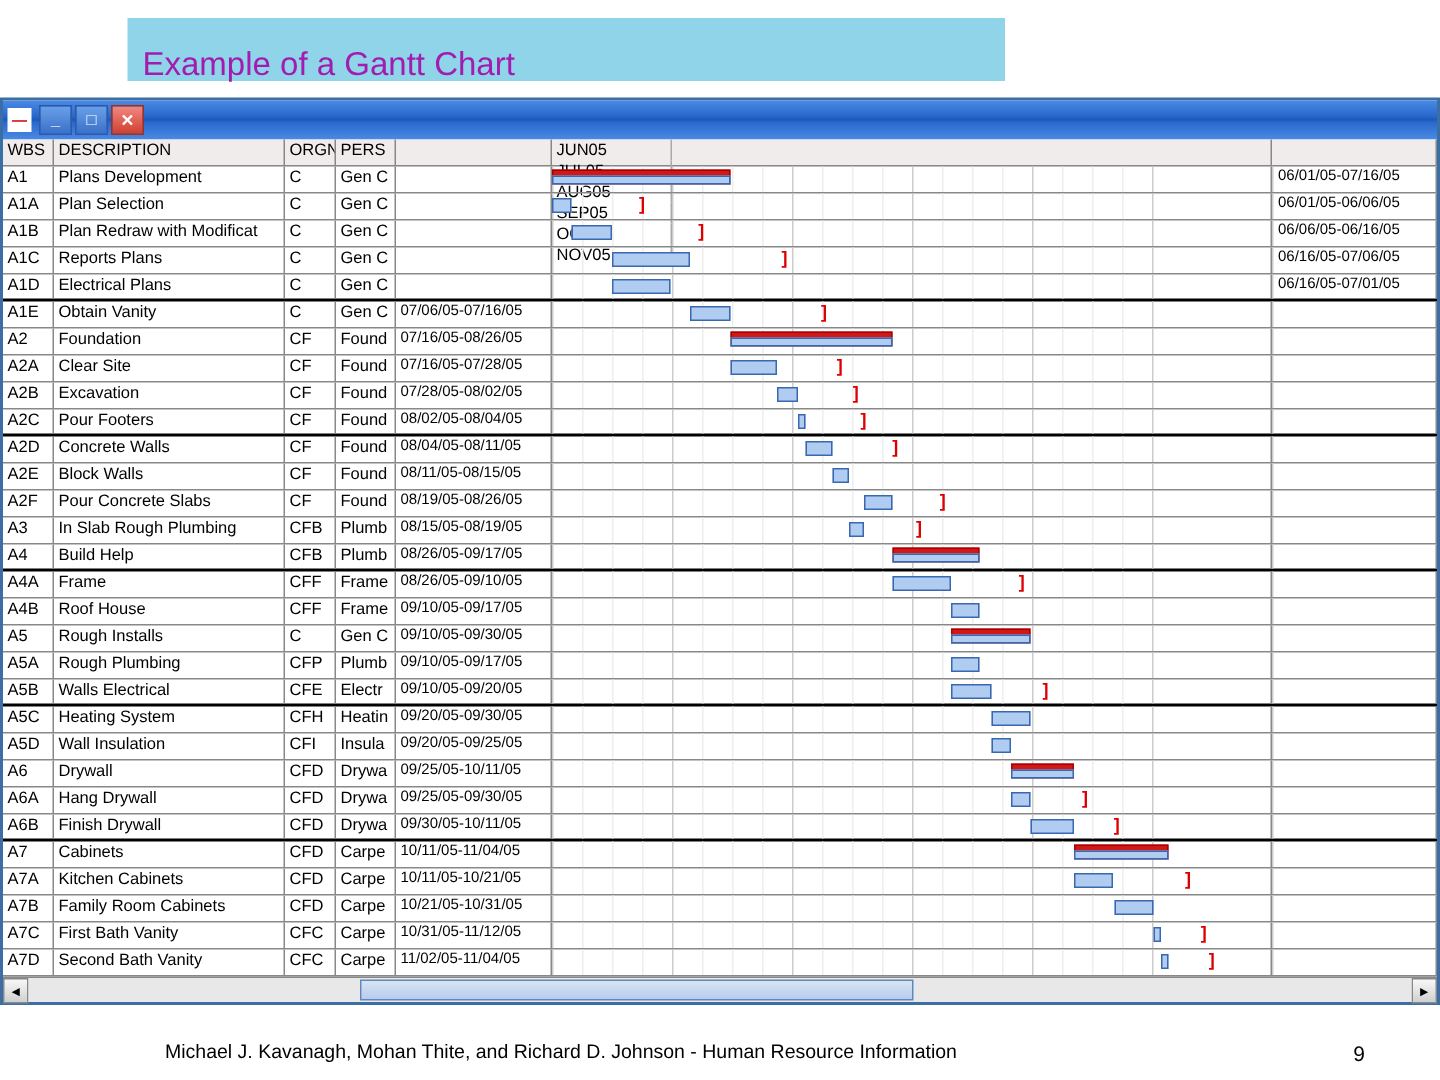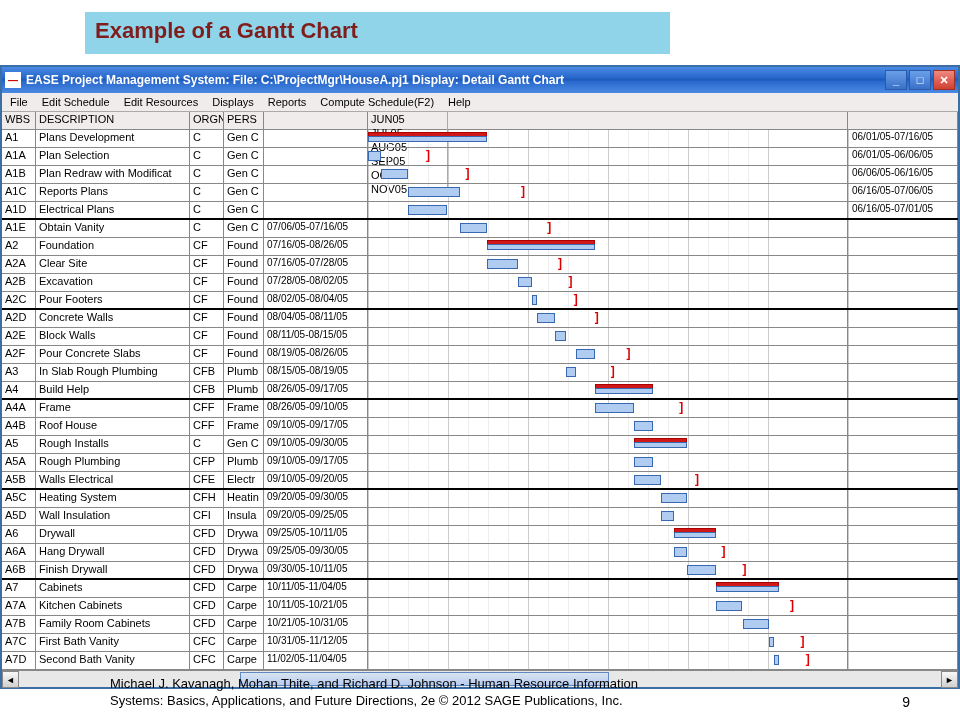--- a/index.html
+++ b/index.html
@@ -1,18 +1,18 @@
 <!DOCTYPE html>
 <html><head>
 <meta charset="utf-8">
 <style>
   * { box-sizing: border-box; margin: 0; padding: 0; }
   body { font-family: Tahoma, Arial, sans-serif; font-size: 11px; background: #fff; width: 960px; height: 720px; position: relative; }
   .slide-title-bg { position: absolute; top: 12px; left: 85px; width: 585px; height: 42px; background: #8fd4e8; }
-  .slide-title { position: absolute; top: 18px; left: 95px; font-size: 22px; font-weight: bold; color: #7f1d1d; }
+  .slide-title { position: absolute; top: 30px; left: 95px; font-size: 22px; font-weight: normal; color: #a21caf; }
   .app-frame { position: absolute; top: 65px; left: 0; width: 960px; border: 2px solid #3a6ea5; background: #fff; }
   .titlebar { display: flex; align-items: center; height: 26px; background: linear-gradient(#4a8ae4,#2968cc 40%,#1b58b8 50%,#2968cc 55%,#4a8ae4); color: #fff; padding: 0 3px; font-size: 12px; }
   .titlebar-icon { width: 16px; height: 16px; background: #fff; margin-right: 5px; display: flex; align-items: center; justify-content: center; color: #c00; font-weight: bold; font-size: 10px; }
   .titlebar-text { flex: 1; font-weight: bold; }
   .winbtns { display: flex; gap: 2px; }
   .winbtn { width: 22px; height: 20px; background: linear-gradient(#6aa0e8,#3a70c8); border: 1px solid #2a5aa8; display: flex; align-items: center; justify-content: center; color: #fff; font-weight: bold; font-size: 11px; }
   .winbtn.close { background: linear-gradient(#f08880,#d04030); border-color: #a03020; }
   .menubar { display: flex; gap: 14px; padding: 3px 8px; background: #efeceb; border-bottom: 1px solid #aaa; font-size: 11px; }
   .menubar span { cursor: default; }
   .grid { position: relative; }
@@ -43,36 +43,26 @@
 </style>
 </head>
 <body>
 
 <div class="slide-title-bg"></div>
 <div class="slide-title">Example of a Gantt Chart</div>
 
 <div class="app-frame">
   <div class="titlebar">
     <div class="titlebar-icon">—</div>
-    <div class="titlebar-text">EASE Project Management System:  File:  C:\ProjectMgr\HouseA.pj1  Display: Detail Gantt Chart</div>
     <div class="winbtns">
       <div class="winbtn">_</div>
       <div class="winbtn">□</div>
       <div class="winbtn close">✕</div>
     </div>
   </div>
-  <div class="menubar" id="menubar">
-      <span>File</span>
-      <span>Edit Schedule</span>
-      <span>Edit Resources</span>
-      <span>Displays</span>
-      <span>Reports</span>
-      <span>Compute Schedule(F2)</span>
-      <span>Help</span>
-    </div>
 
   <div class="grid">
     <div class="header-row">
       <div class="cell col-wbs">WBS</div>
       <div class="cell col-desc">DESCRIPTION</div>
       <div class="cell col-org">ORGN</div>
       <div class="cell col-pers">PERS</div>
       <div class="cell col-dates"></div>
       <div class="chart-area" id="month-header">
           <div class="month-label" style="width: 80px;">JUN05</div>
@@ -1105,15 +1095,14 @@
     <div class="sb-btn">◄</div>
     <div class="sb-track">
       <div class="sb-thumb" style="left:24%;width:40%;"></div>
     </div>
     <div class="sb-btn">►</div>
   </div>
 </div>
 
 <div class="footer">
   <div>Michael J. Kavanagh, Mohan Thite, and Richard D. Johnson - Human Resource Information</div>
-  <div>Systems: Basics, Applications, and Future Directions, 2e © 2012 SAGE Publications, Inc.</div>
 </div>
 <div class="page-num">9</div>
 
 </body></html>

